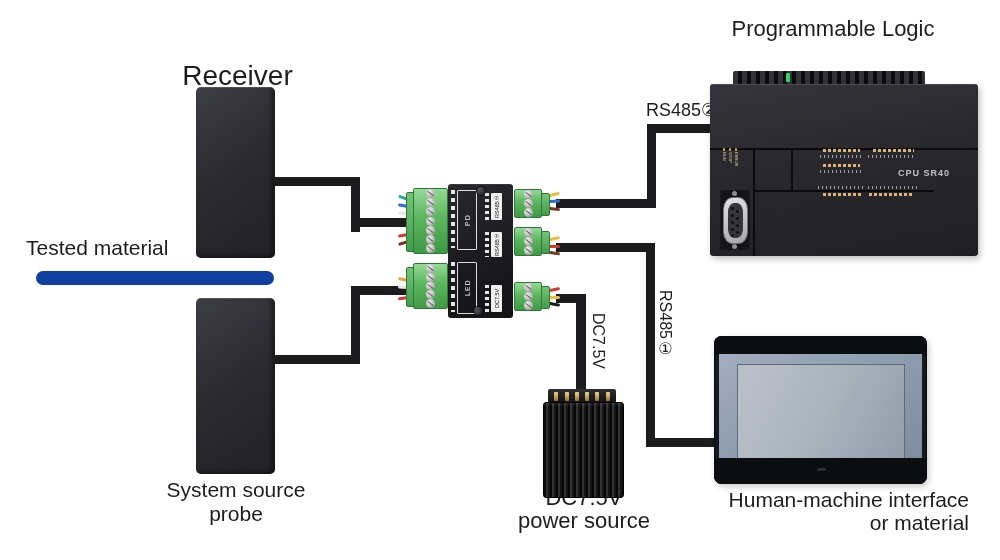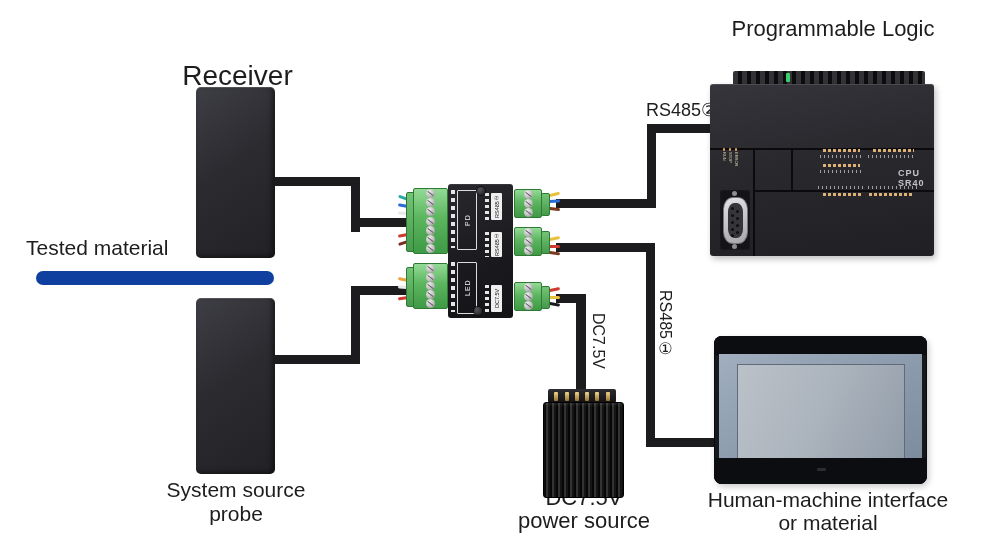--- a/index.html
+++ b/index.html
@@ -43,21 +43,21 @@
   .rstrip{position:absolute;left:43px;width:11px;background:#efefef;color:#151515;font-size:5.5px;
           display:flex;align-items:center;justify-content:center;border-radius:1px;overflow:hidden;}
   .mpins{position:absolute;left:37px;width:4px;background:repeating-linear-gradient(180deg,#e6e6e6 0 3px,transparent 3px 6px);}
   .mscrew{position:absolute;width:8px;height:8px;border-radius:50%;
           background:radial-gradient(circle at 35% 35%,#55555c,#2a2a2e 70%);box-shadow:0 0 0 1px #101012;}
 
   
   .plc-teeth{position:absolute;left:733px;top:71px;width:192px;height:15px;border-radius:2px 2px 0 0;
              background:repeating-linear-gradient(90deg,#323237 0 5px,#0d0d10 5px 9px);}
   .plc-led-green{position:absolute;left:786px;top:73px;width:4px;height:9px;background:#3ad06e;border-radius:1px;}
-  .plc-body{position:absolute;left:710px;top:84px;width:224px;height:172px;border-radius:3px;
+  .plc-body{position:absolute;left:710px;top:84px;width:268px;height:172px;border-radius:3px;
             background:linear-gradient(170deg,#35353b 0%,#29292e 40%,#1f1f24 100%);
             box-shadow:inset 0 1px 0 rgba(255,255,255,.12), 2px 3px 6px rgba(0,0,0,.25);}
   .seam{position:absolute;background:#0b0b0d;}
   .ledrow{position:absolute;height:5px;
           background:radial-gradient(circle at 2.5px 2.5px,#e0b276 1.4px,transparent 2px);
           background-size:5px 5px;}
   .ticks{position:absolute;height:3px;opacity:.85;
          background:repeating-linear-gradient(90deg,#b5b5b5 0 1px,transparent 1px 4px);}
   .cpu{position:absolute;font-size:9px;letter-spacing:1px;color:#c2c2c8;font-weight:bold;}
   .plc-status{position:absolute;left:12px;top:64px;display:flex;gap:2px;}
@@ -112,21 +112,21 @@
 
   <div class="t vert" style="left:656px;top:290px;height:70px;font-size:16px;">RS485①</div>
 
   <div class="t vert" style="left:589px;top:313px;height:62px;font-size:16px;">DC7.5V</div>
 
   <div class="t tc" style="left:503px;top:486px;width:162px;font-size:22px;line-height:23px;">
     <div>DC7.5V</div>
     <div>power source</div>
   </div>
 
-  <div class="t tc" style="left:687px;top:489px;width:282px;font-size:21px;line-height:22.5px;">
+  <div class="t tc" style="left:687px;top:489px;width:282px;font-size:21px;line-height:22.5px;text-align:right;">
     <div>Human-machine interface</div>
     <div>or material</div>
   </div>
 
   <div class="probe" style="left:196px;top:87px;height:171px;"></div>
   <div class="bar" style="background: rgb(16, 64, 159);"></div>
   <div class="probe" style="left:196px;top:298px;height:176px;"></div>
 
   <div class="wire" style="left: 274px; top: 177px; width: 84px; height: 9px; background: rgb(28, 28, 30);"></div>
   <div class="wire" style="left: 351px; top: 177px; width: 9px; height: 55px; background: rgb(28, 28, 30);"></div>

